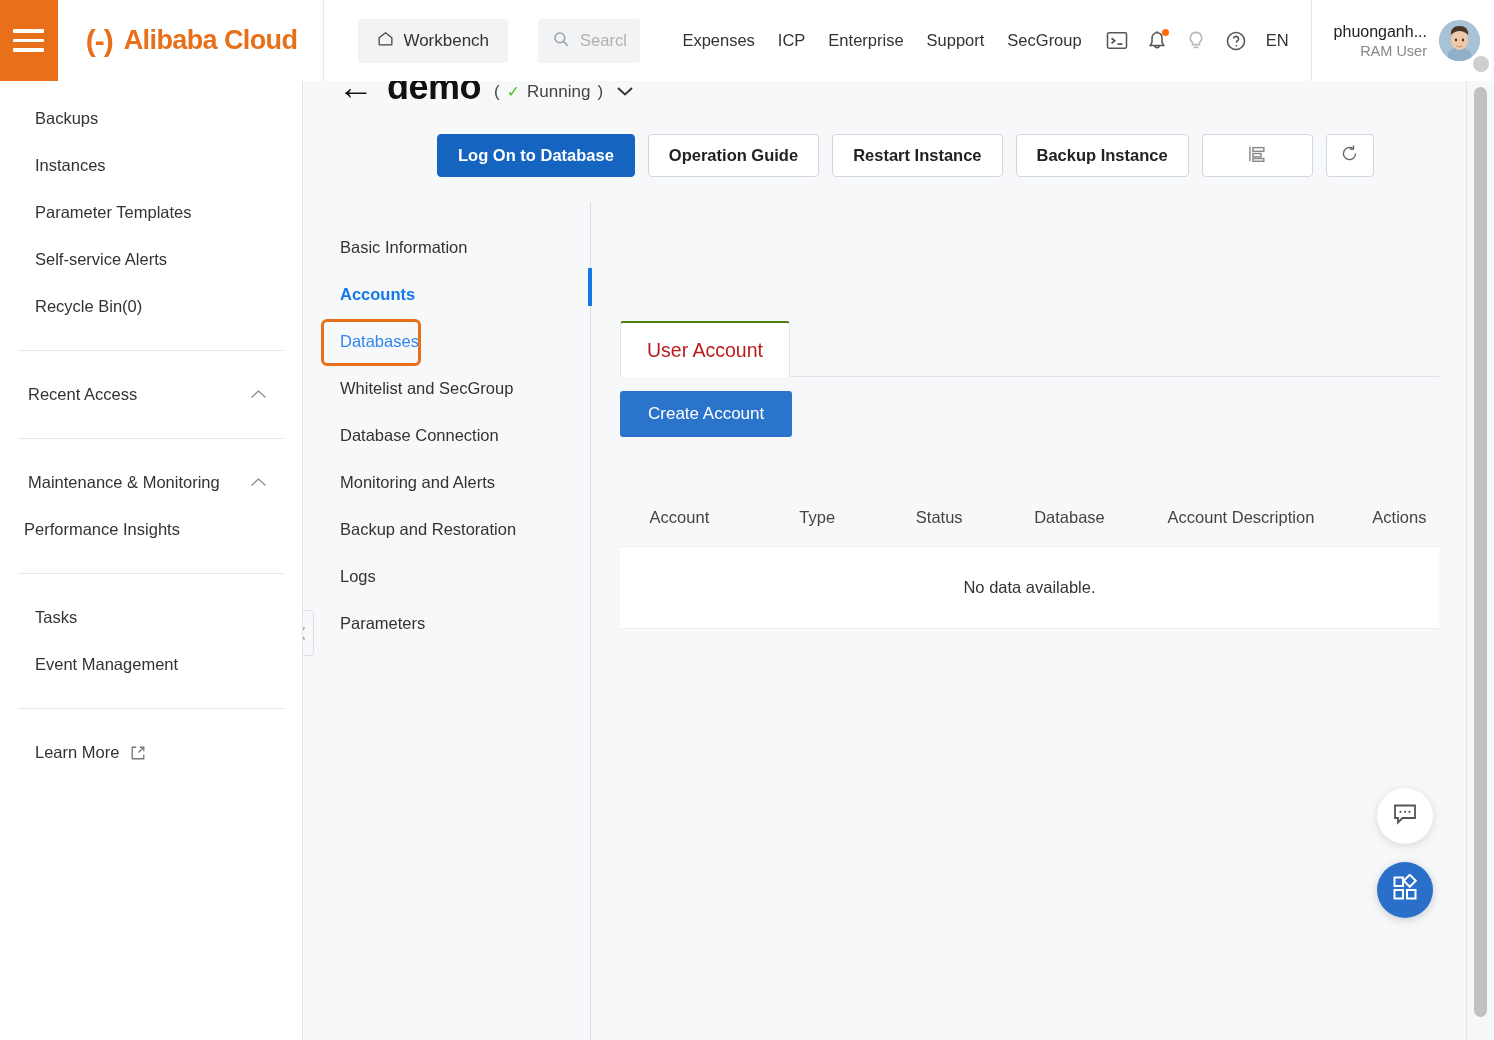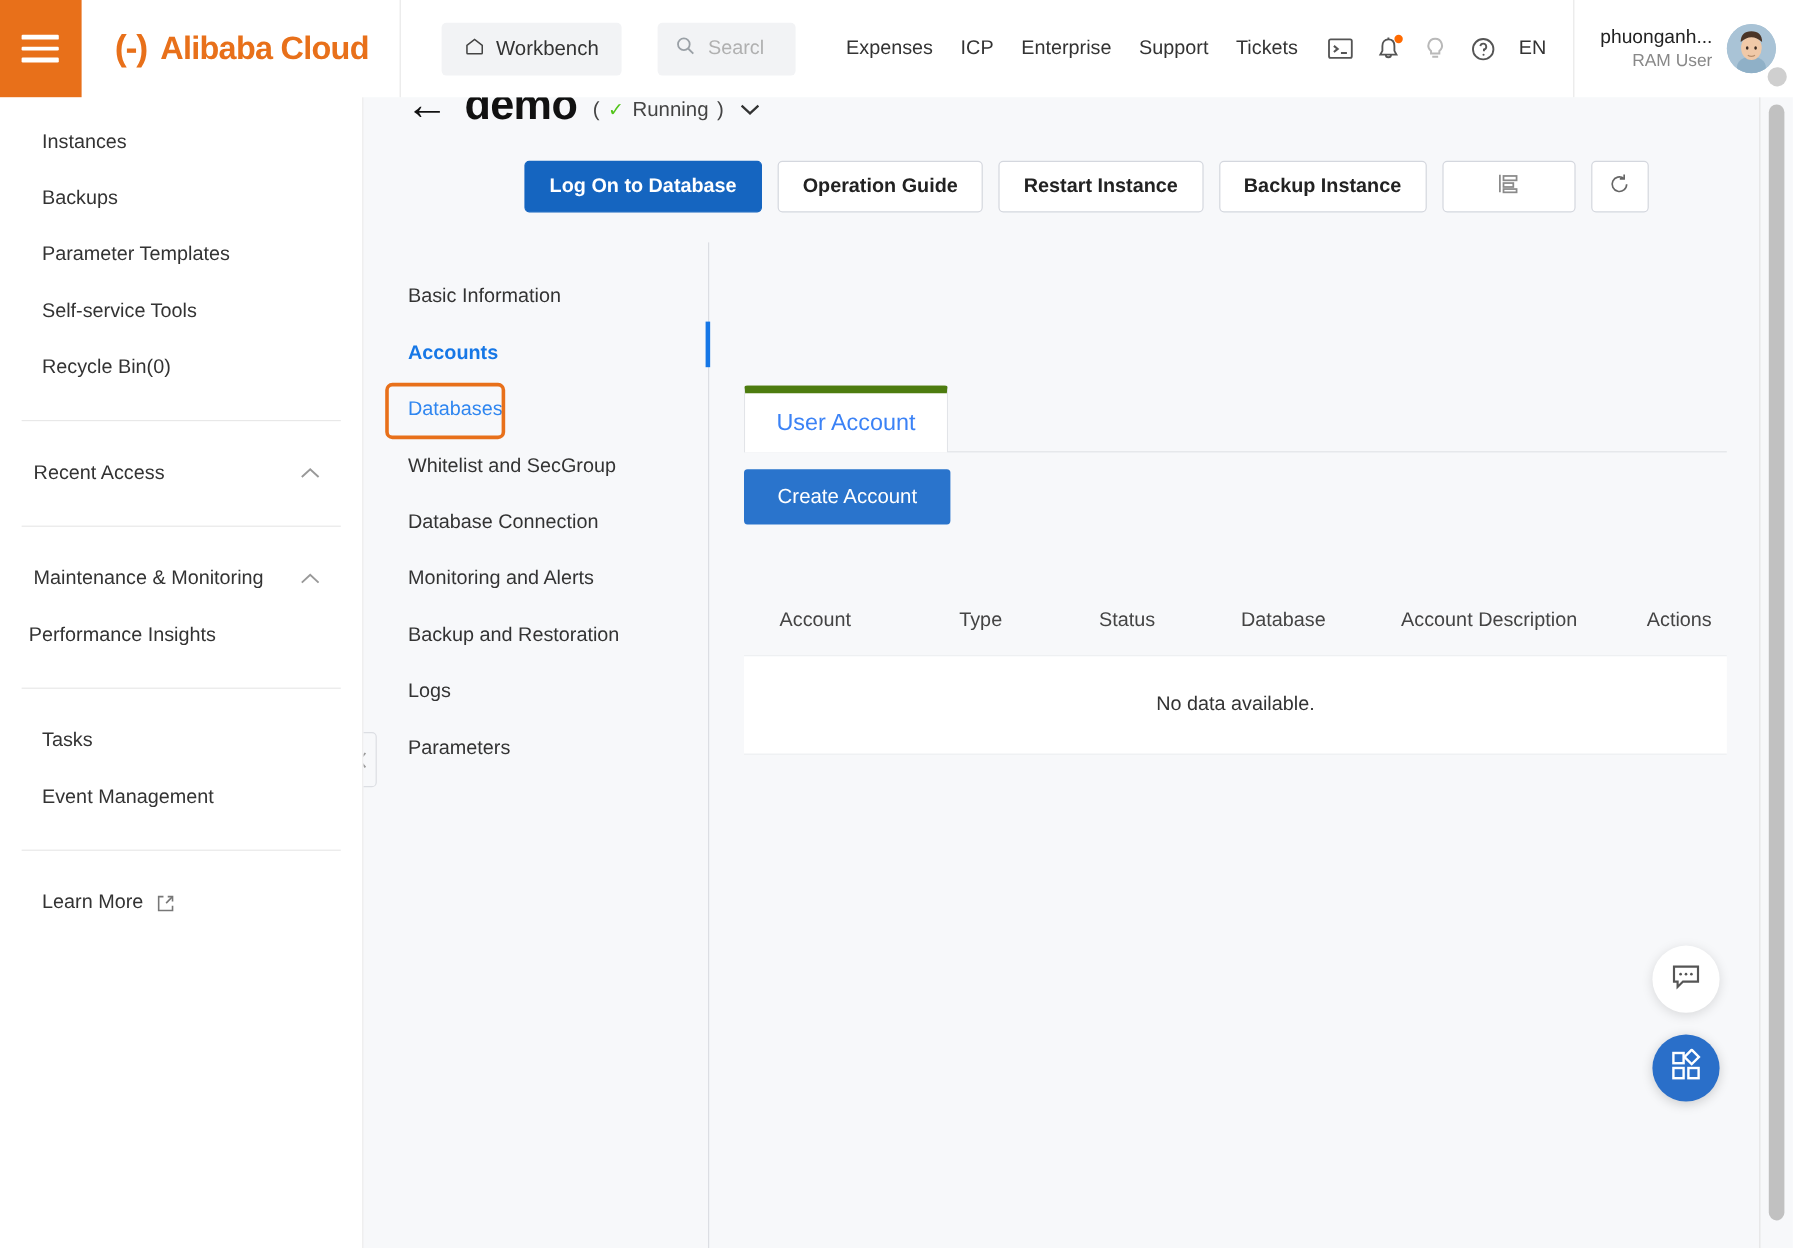--- a/index.html
+++ b/index.html
@@ -221,24 +221,24 @@
   }
   .tabs {
     position: absolute; top: 119px; left: 28px; right: 27px;
     height: 56px;
     border-bottom: 1px solid #e2e4e8;
     display: flex; align-items: flex-end;
   }
   .tab {
     height: 56px; padding: 0 26px;
     display: flex; align-items: center;
-    font-size: 19.5px; color: #3b82f6;
+    font-size: 19.5px; color: #b91c1c;
     background: #ffffff;
     border: 1px solid #e2e4e8; border-bottom: none;
-    border-top: 7px solid #4d7c0f;
+    border-top: 2px solid #4d7c0f;
     border-radius: 3px 3px 0 0;
     cursor: pointer;
     margin-bottom: -1px;
   }
   .create-btn {
     position: absolute; top: 189px; left: 28px;
     height: 46px; padding: 0 28px;
     background: #2a74cc; color: #fff;
     font-size: 17px; border: none; border-radius: 3px;
     font-family: "Liberation Sans", sans-serif;
@@ -336,21 +336,21 @@
       </svg>
     </span>
     <input type="text" placeholder="Searcl" style="">
   </div>
 
   <div class="nav-links">
     <a>Expenses</a>
     <a>ICP</a>
     <a>Enterprise</a>
     <a>Support</a>
-    <a>Tickets</a>
+    <a>SecGroup</a>
   </div>
 
   <div class="hdr-icons">
     <span class="hdr-ico">
       <svg width="22" height="19" viewBox="0 0 24 21" fill="none" stroke="#555" stroke-width="1.7">
         <rect x="1.5" y="2" width="21" height="17" rx="1.5"></rect>
         <path d="M6 8 L9.5 10.8 L6 13.6" stroke-width="1.9"></path>
         <path d="M12.5 14.5 H18" stroke-width="1.9"></path>
       </svg>
     </span>
@@ -393,30 +393,30 @@
         <ellipse cx="17" cy="20" rx="1.1" ry="1.4" fill="#3b2a20"></ellipse>
         <ellipse cx="24" cy="20" rx="1.1" ry="1.4" fill="#3b2a20"></ellipse>
         <path d="M17.5 26 q3 1.8 6 0" stroke="#b98f6c" stroke-width="1" fill="none"></path>
       </svg>
     </div>
   </div>
 </div>
 
 <div class="sidebar">
   <div class="side-item">
+    <span>Backups</span>
+  </div>
+  <div class="side-item">
     <span>Instances</span>
   </div>
   <div class="side-item">
-    <span>Backups</span>
-  </div>
-  <div class="side-item">
     <span>Parameter Templates</span>
   </div>
   <div class="side-item">
-    <span>Self-service Tools</span>
+    <span>Self-service Alerts</span>
   </div>
   <div class="side-item">
     <span>Recycle Bin(0)</span>
   </div>
 
   <div class="side-div"></div>
 
   <div class="side-group">
     <span>Recent Access</span>
     <span class="chev-up">

